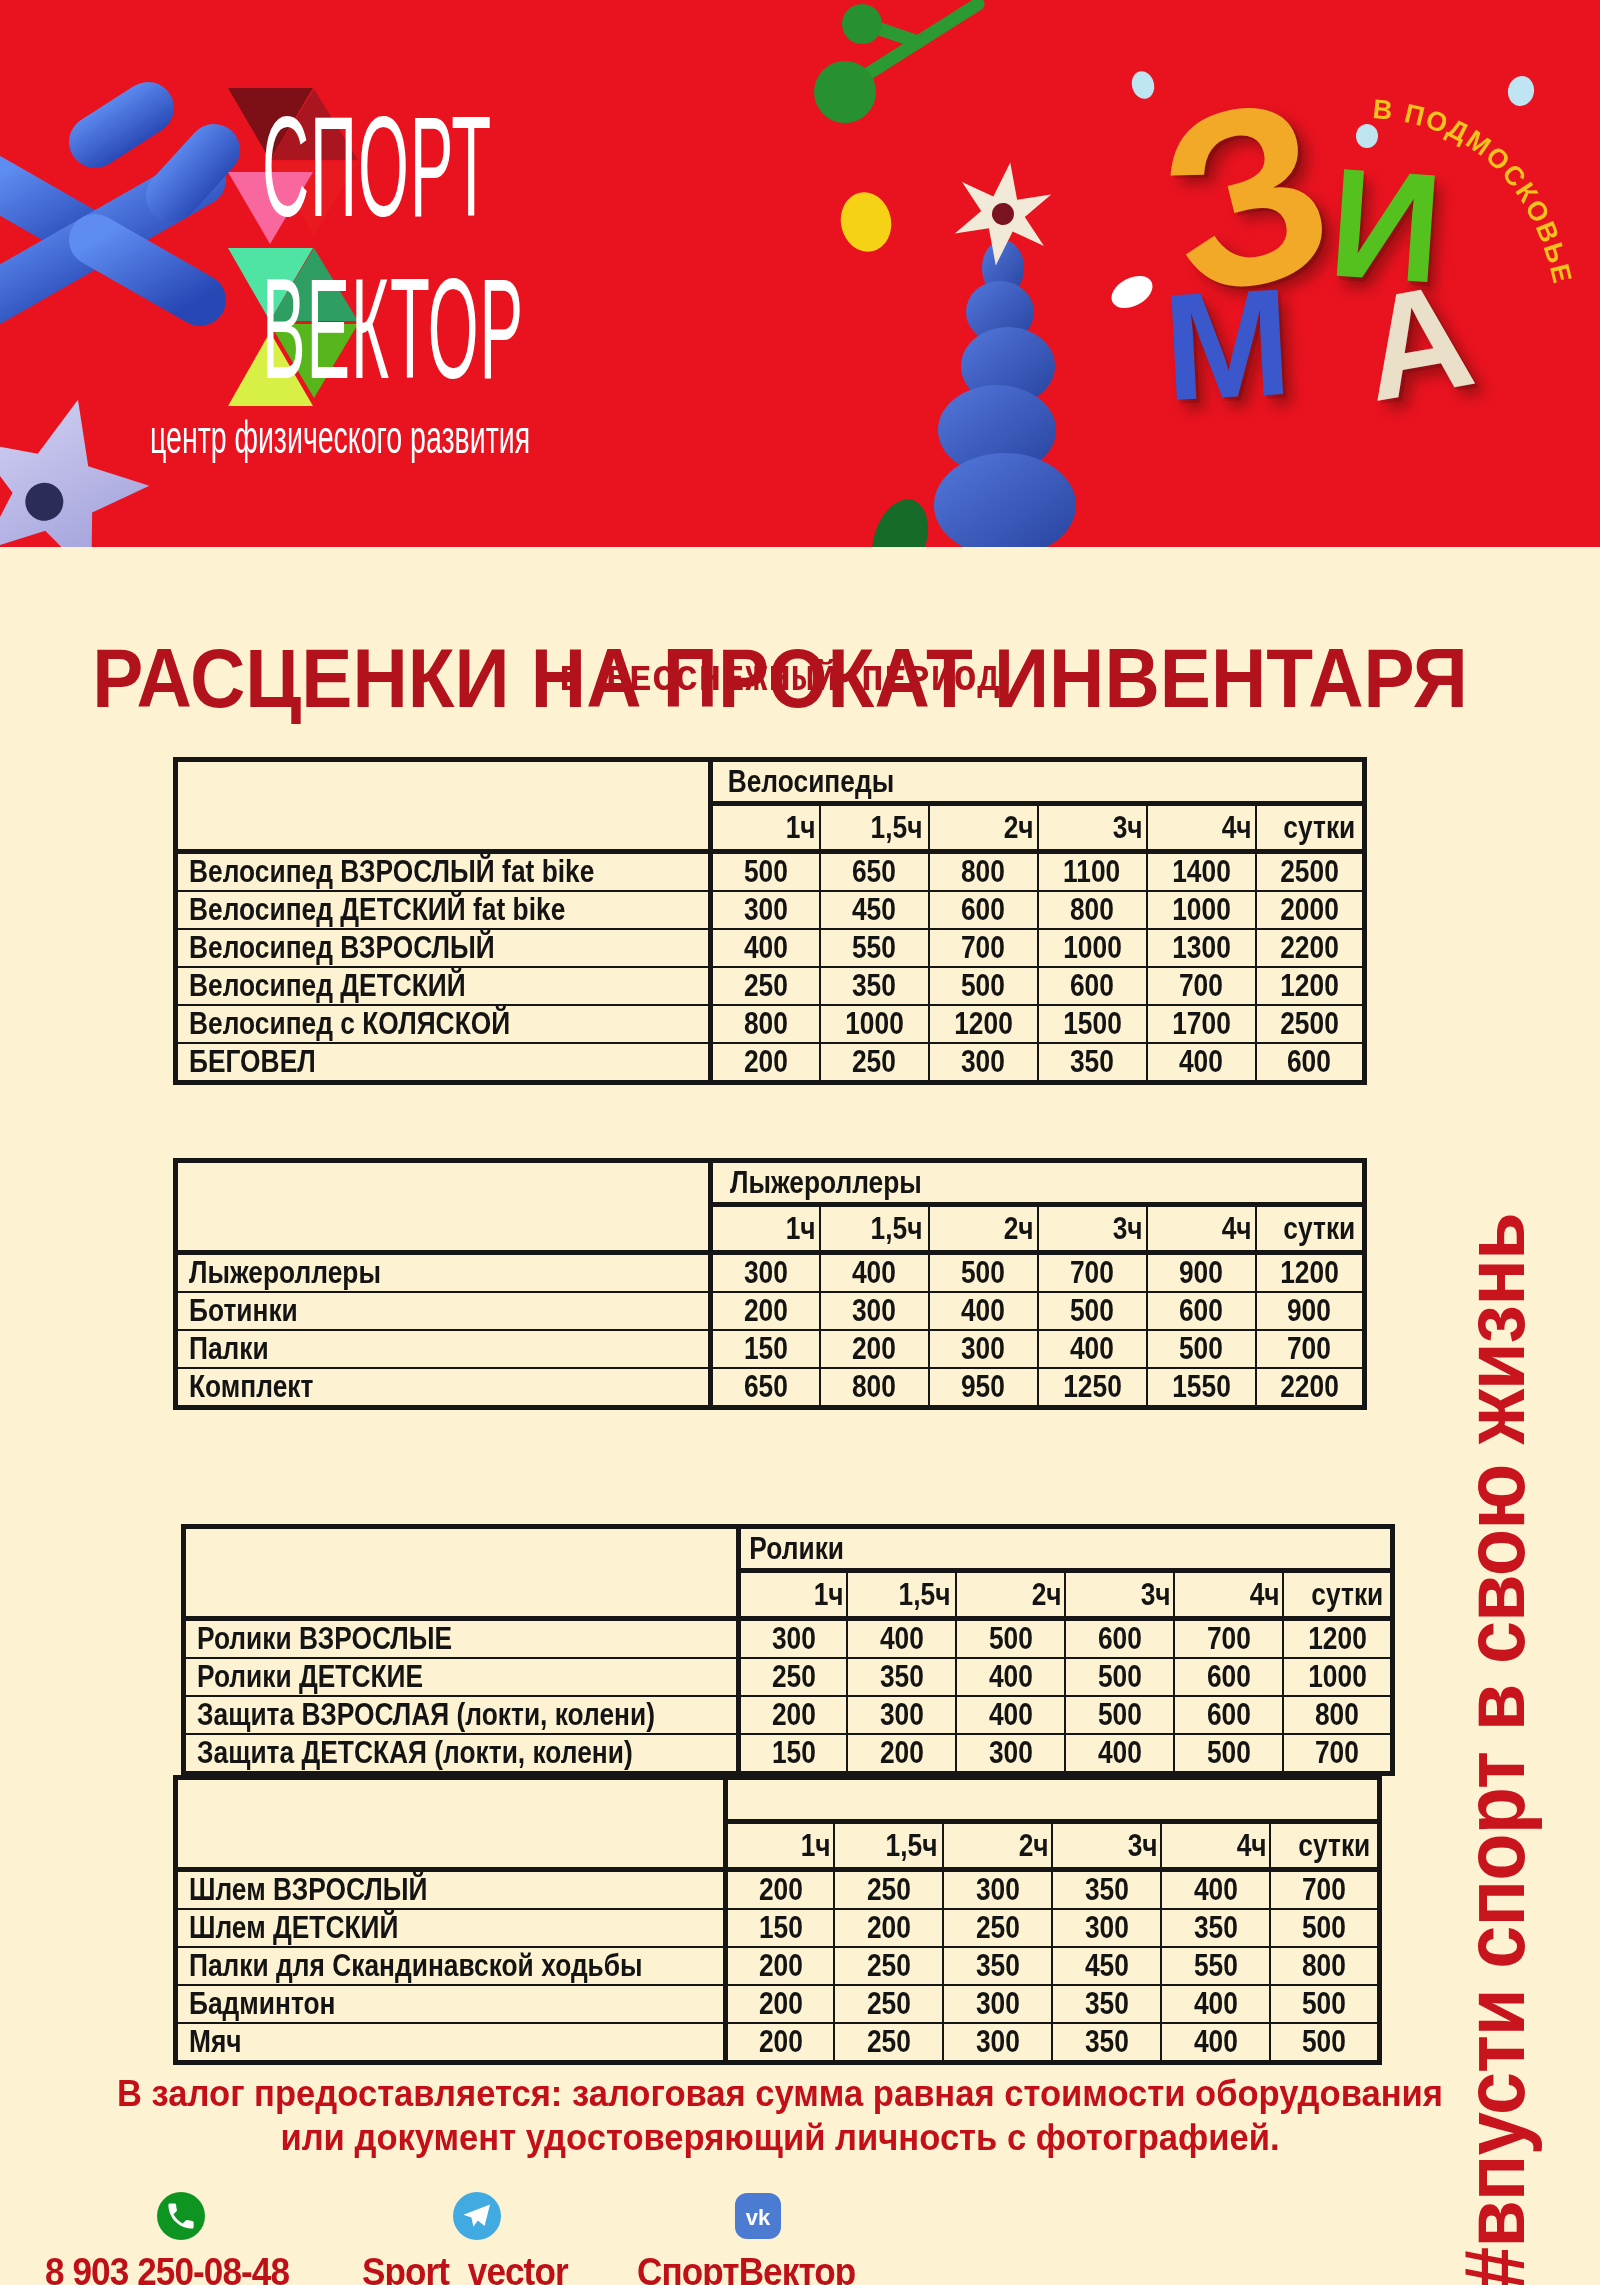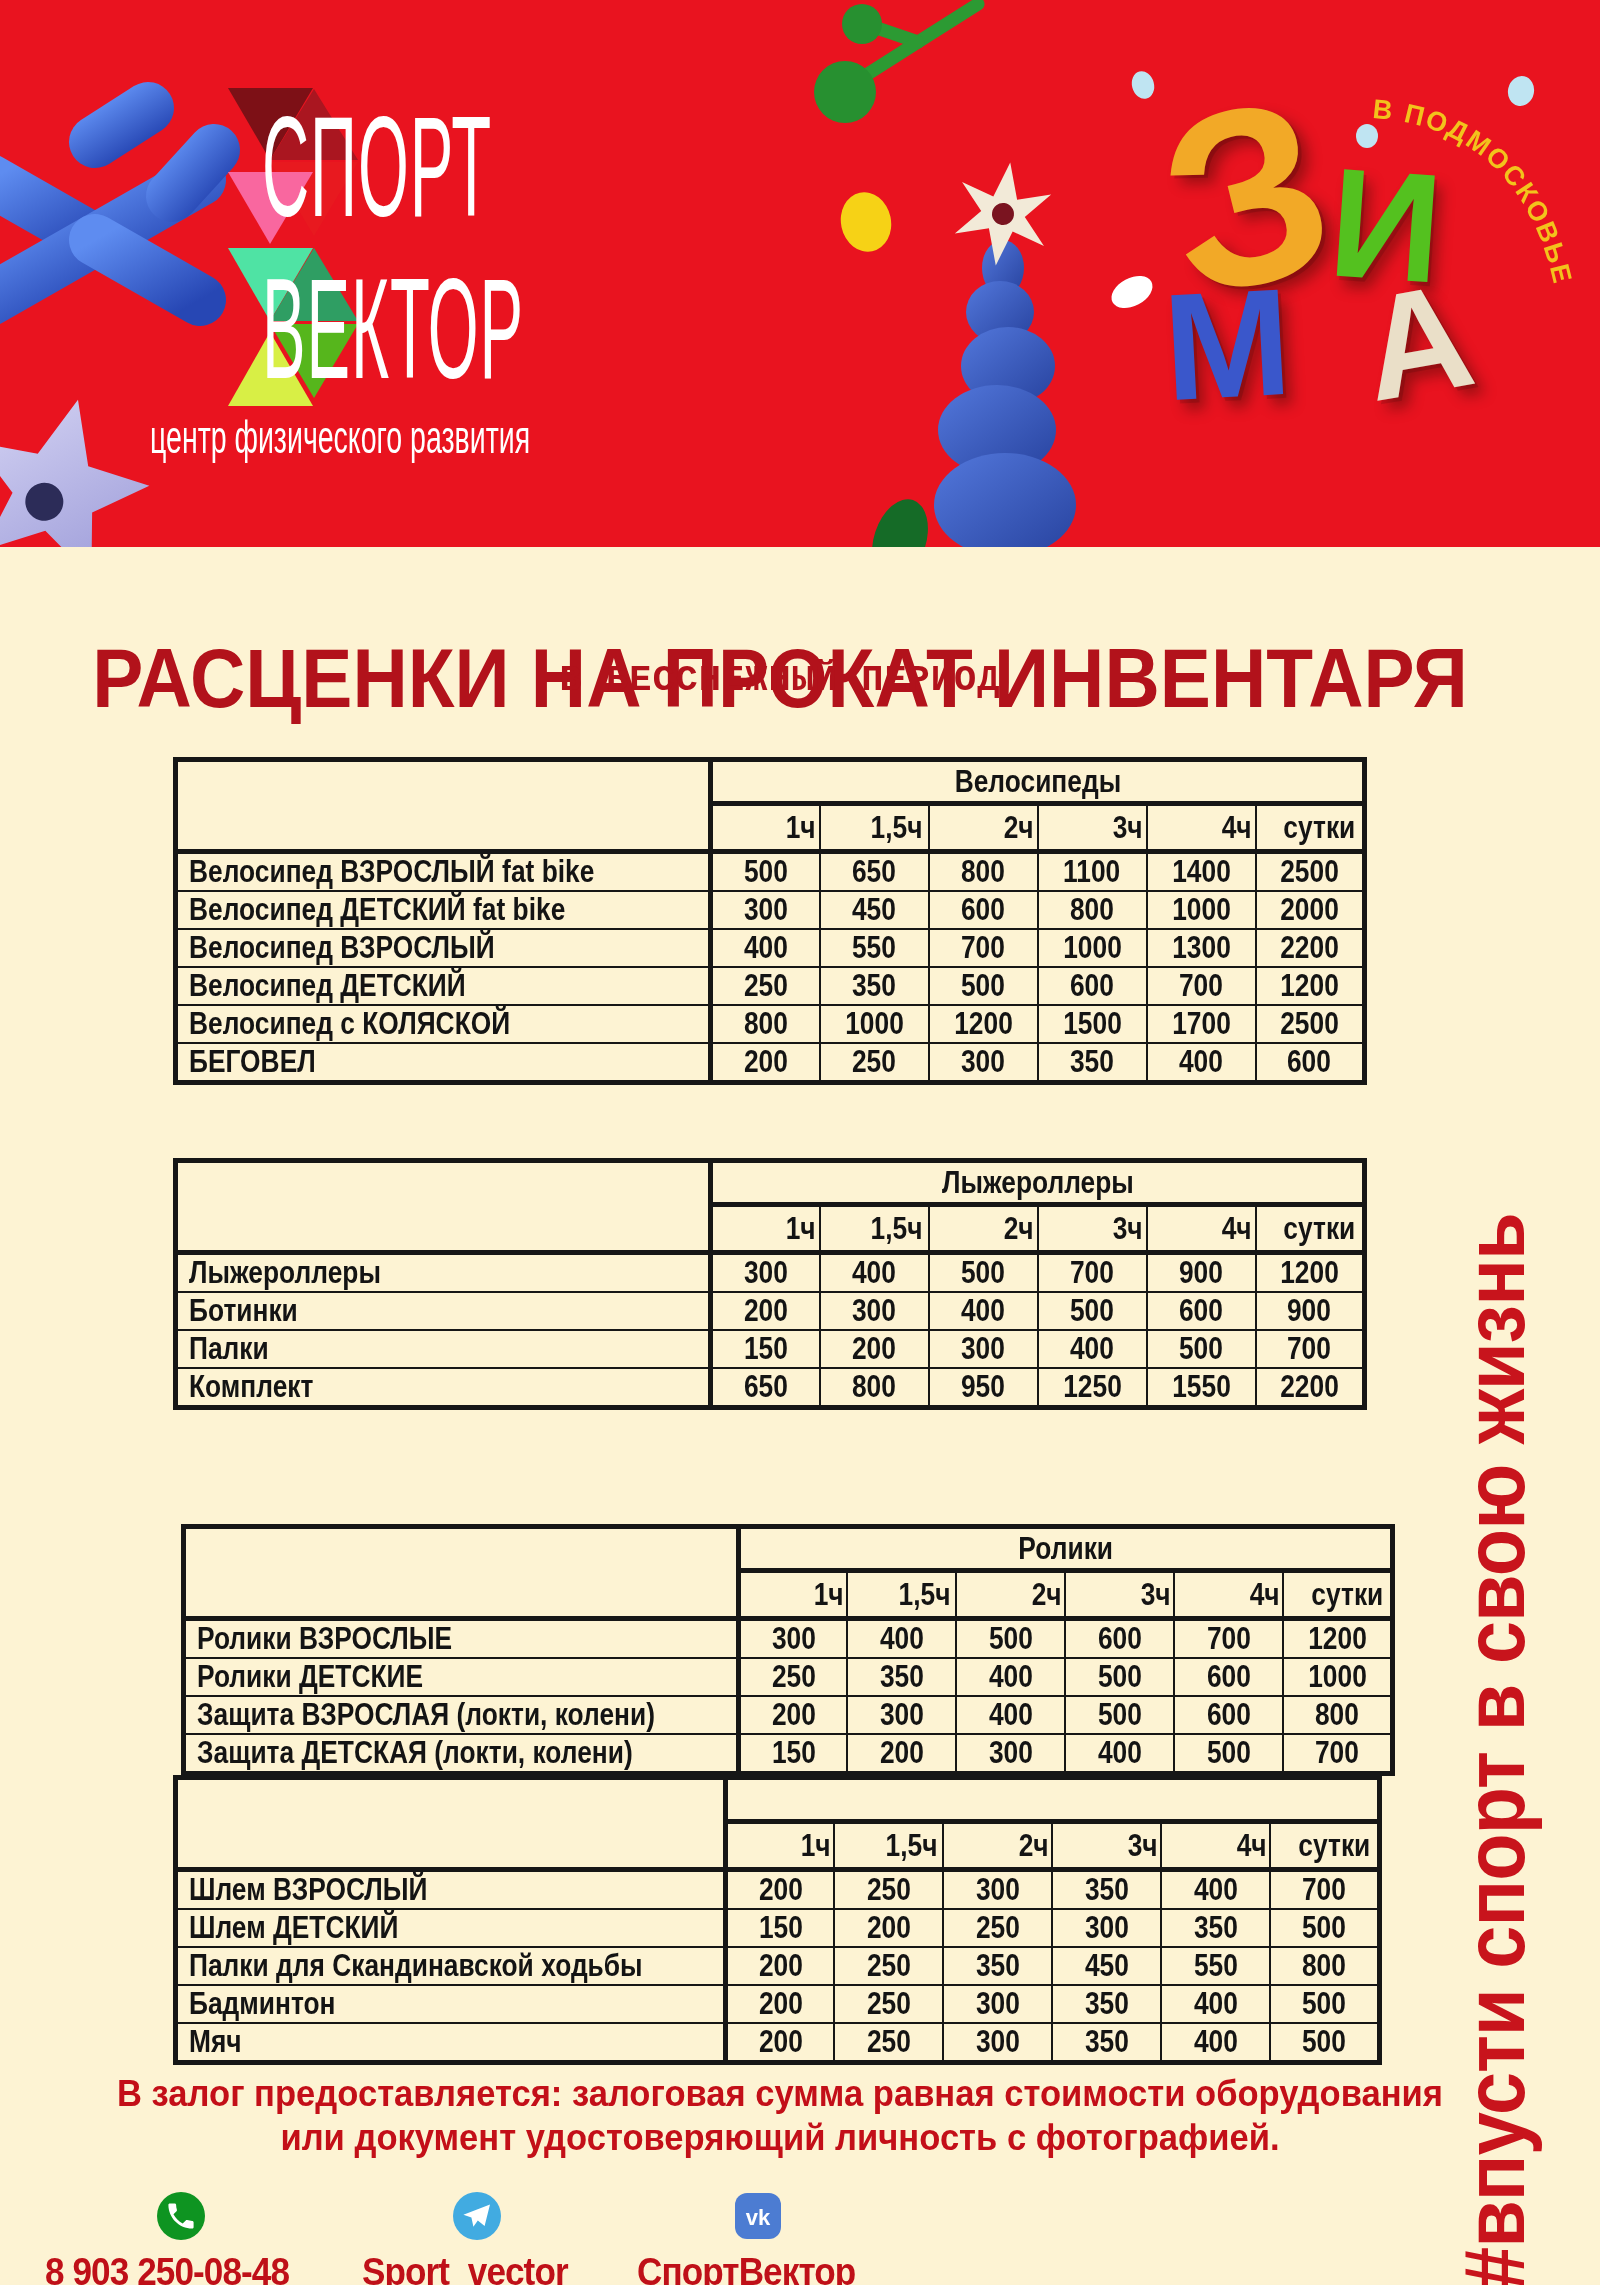--- a/index.html
+++ b/index.html
@@ -26,21 +26,21 @@
          transform:scale(.97,1.06);letter-spacing:0px;}
   .subtitle{position:absolute;left:0;top:662px;width:1560px;text-align:center;color:#b2121b;
             font-weight:bold;font-size:37px;line-height:1;letter-spacing:1px;font-family:Liberation Mono, monospace;}
   
   table.price{position:absolute;left:173px;border-collapse:collapse;table-layout:fixed;
               background:#fdf3d3;border:5px solid #161616;}
   table.price td{border:2.5px solid #161616;padding:0;vertical-align:middle;color:#141414;overflow:hidden;}
   tr.ghr{height:44px;}
   tr.chr{height:48px;}
   tr.dr{height:38px;}
-  td.gh{text-align:center;border-bottom-width:5px !important;}
+  td.gh{text-align:left;border-bottom-width:5px !important;}
   td.lh{border-right-width:5px !important;border-bottom-width:5px !important;}
   tr.chr td{text-align:right;border-bottom-width:5px !important;}
   td.lc{border-right-width:5px !important;text-align:left;}
   td.vc{text-align:center;}
   .cx{display:inline-block;transform:scaleX(.85);font-weight:bold;font-size:31px;white-space:nowrap;}
   .cxl{display:inline-block;transform:scaleX(.85);transform-origin:0 50%;font-weight:bold;
        font-size:31px;white-space:nowrap;margin-left:11px;}
   .t1{top:757px;} .t2{top:1158px;} .t3{top:1524px;margin-left:8px;} .t4{top:1775px;}
   
   .deposit{position:absolute;left:0;top:2072px;width:1560px;text-align:center;color:#c30f18;

